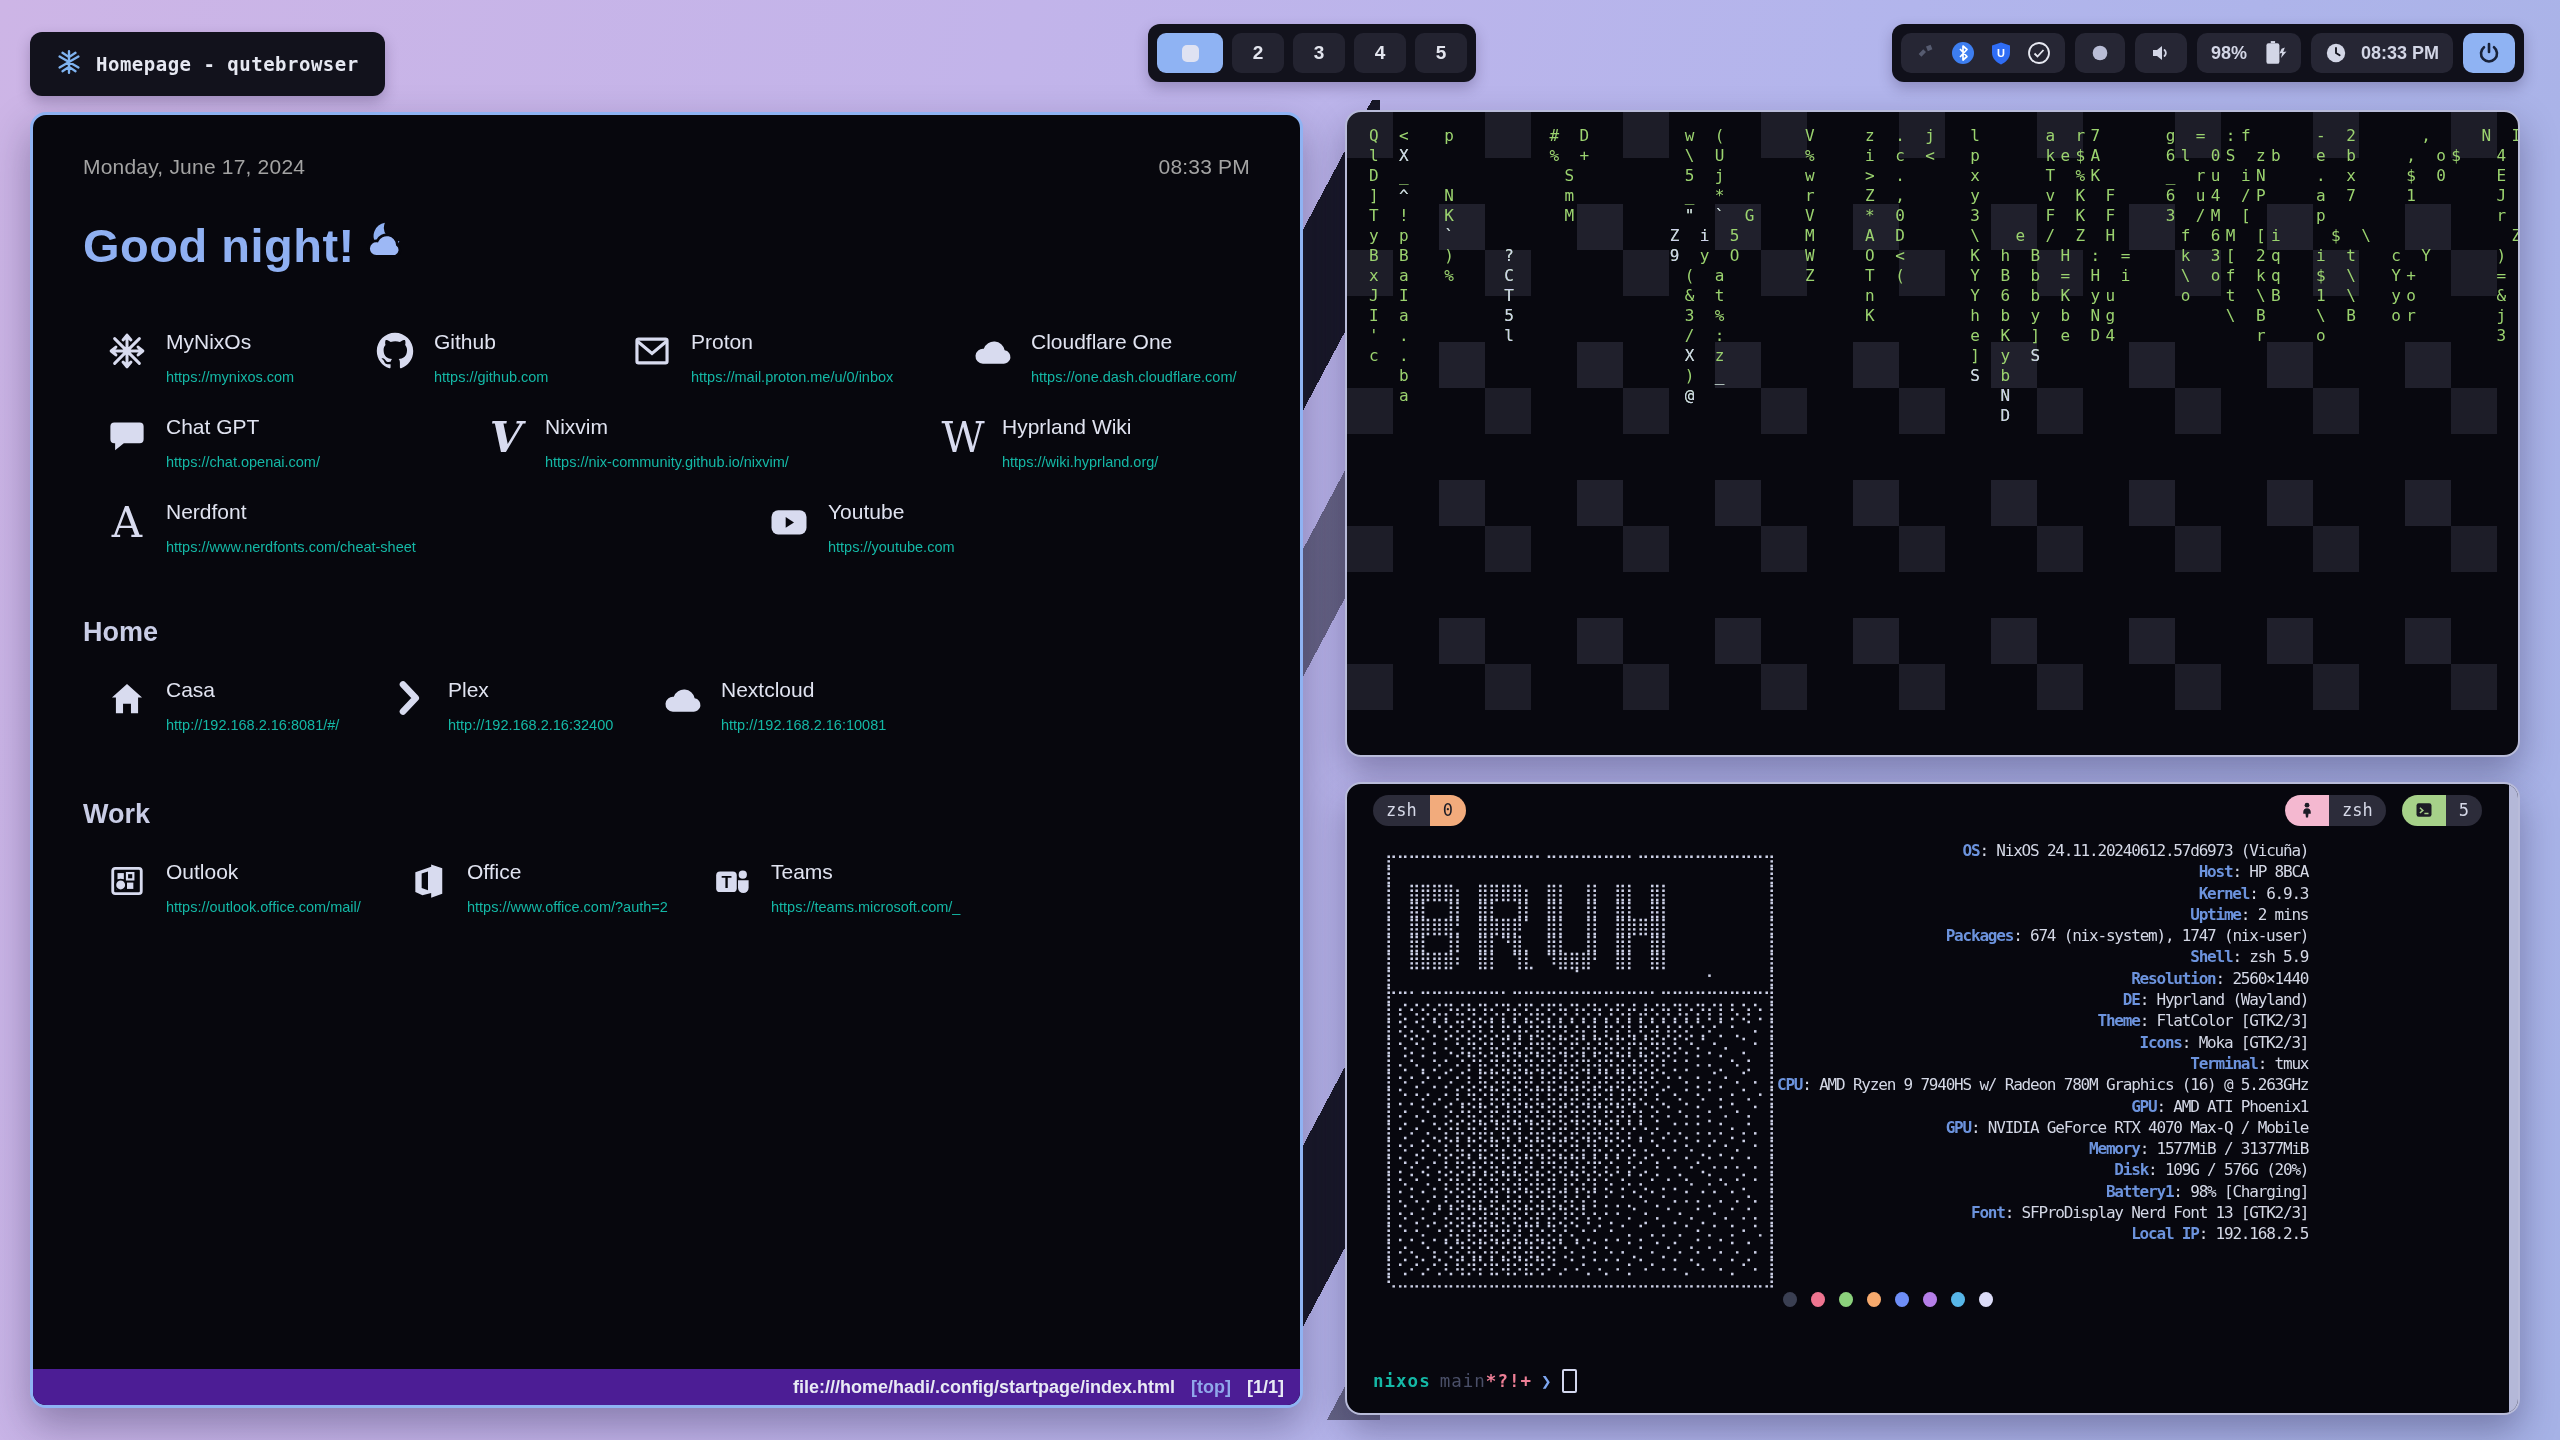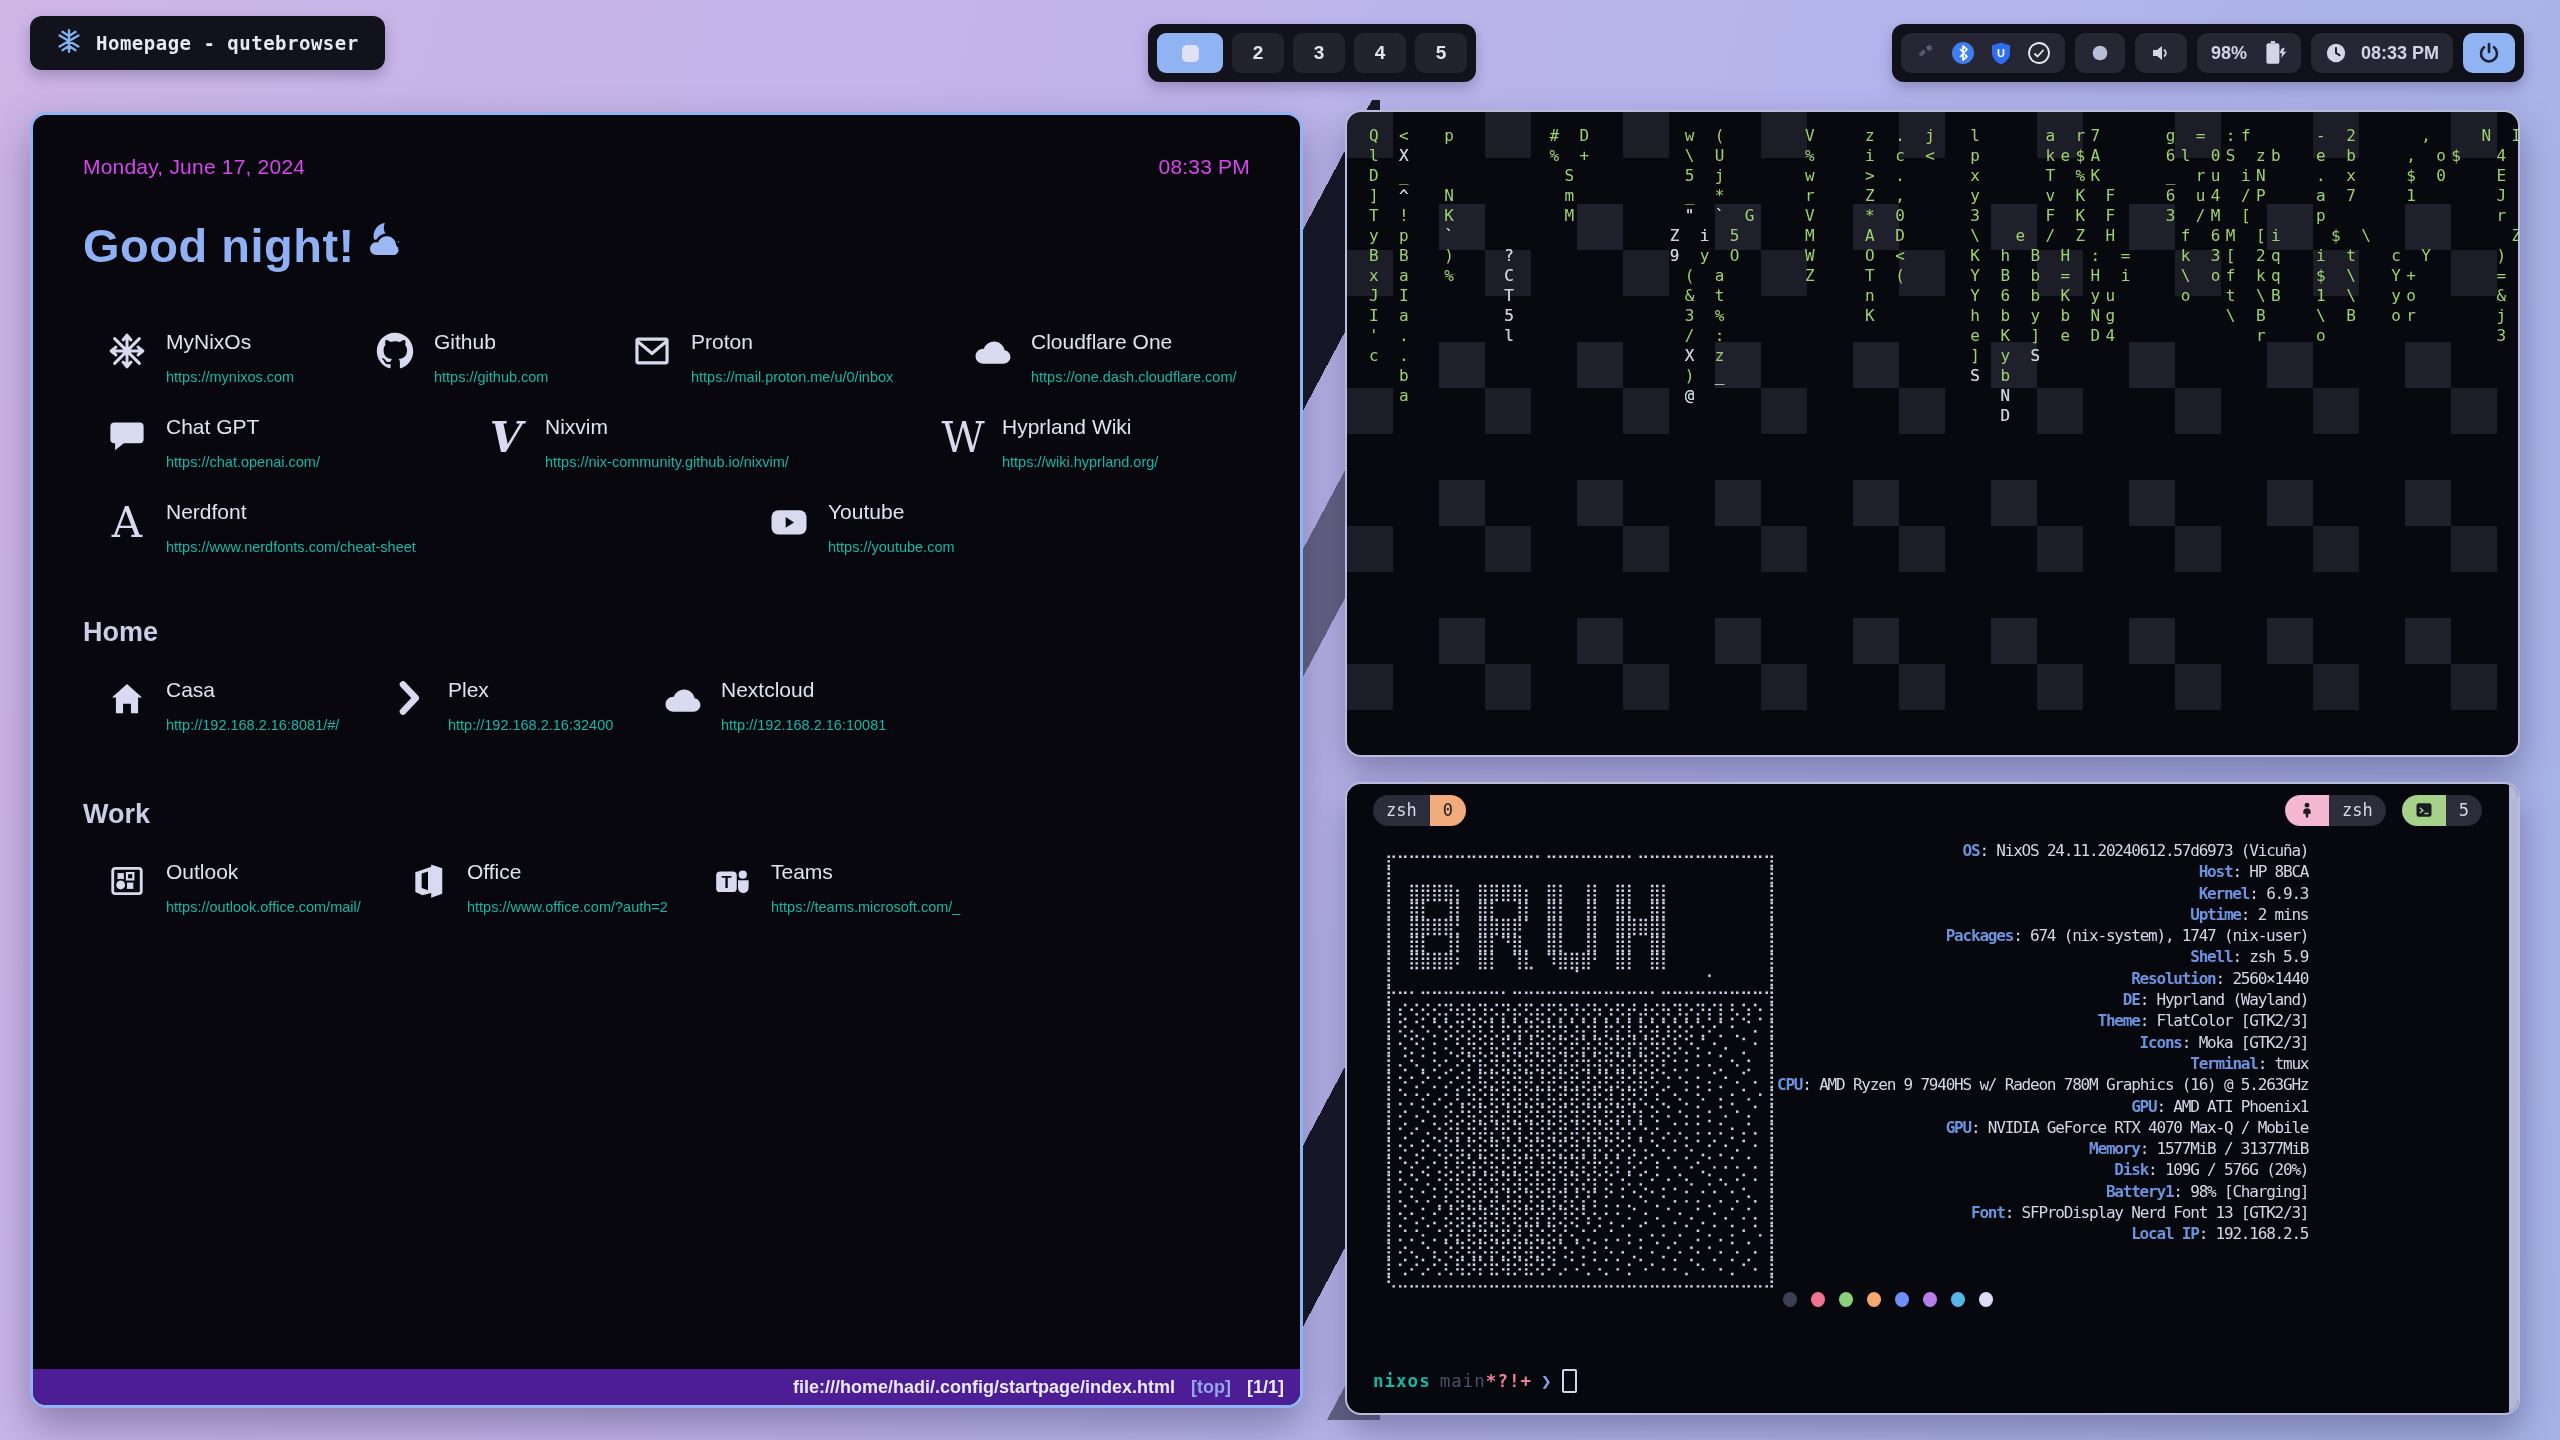--- a/index.html
+++ b/index.html
@@ -11,39 +11,39 @@
   
   .wall-gap { position:absolute; left:1270px; top:100px; width:110px; height:1320px;
     background:repeating-linear-gradient(118deg,
       transparent 0 90px, #181826 90px 175px, transparent 175px 240px,
       #14142080 240px 300px, transparent 300px 430px); }
 
   
   .topbar { position:absolute; left:0; top:0; width:100%; height:100px; z-index:5; }
   .pill { position:absolute; background:#12121c; border-radius:12px; display:flex;
     align-items:center; box-shadow:0 6px 14px rgba(30,20,60,.25); }
-  .title-pill { left:30px; top:16px; height:54px; padding:0 26px; gap:14px; }
+  .title-pill { left:30px; top:32px; height:64px; padding:0 26px; gap:14px; }
   .title-pill .txt { color:#e6e8f2; font:700 19px "DejaVu Sans Mono", monospace; letter-spacing:.5px; }
   .ws-pill { left:1148px; top:24px; height:58px; padding:0 9px; gap:9px; }
   .ws-btn { width:52px; height:40px; border-radius:9px; background:#232330; color:#e3e5ee;
     font:700 19px "Liberation Sans", sans-serif; display:flex; align-items:center; justify-content:center; }
   .ws-btn.active { width:66px; background:var(--accent); }
   .ws-dot { width:17px; height:17px; border-radius:5px; background:#dfe2f2; }
   .tray-pill { right:36px; top:24px; height:58px; padding:0 9px; gap:10px; background:#10101a; }
   .tray-box { background:#262634; border-radius:10px; height:40px; display:flex; align-items:center;
     padding:0 14px; gap:14px; color:#d3d6e6; font:700 18px "Liberation Sans", sans-serif; }
   .tray-box svg { display:block; }
   .power-box { background:var(--accent); }
 
   
   .qb-win { position:absolute; left:30px; top:112px; width:1273px; height:1296px; z-index:2;
     background:#07070d; border:3px solid var(--accent); border-radius:16px;
     box-shadow:0 18px 40px rgba(25,20,60,.35); overflow:hidden; }
   .sp { padding:40px 50px 0 50px; }
-  .sp-head { display:flex; justify-content:space-between; color:#d946ef;
+  .sp-head { display:flex; justify-content:space-between; color:#a3a3a3;
     font:500 21px "Liberation Sans", sans-serif; letter-spacing:.2px; }
   .greeting { margin-top:38px; display:flex; align-items:center; gap:4px;
     color:#8fb0f2; font:700 47px "Liberation Sans", sans-serif; letter-spacing:.5px; }
   .sec-title { color:#c9cde6; font:700 27px "Liberation Sans", sans-serif; }
   .sec-bookmarks { margin-top:56px; } .sec-home { margin-top:62px; } .sec-work { margin-top:66px; }
   .bm-row { display:flex; margin:30px 0 26px 0; padding-left:22px; }
   .bm-item { display:flex; gap:17px; text-decoration:none; align-items:flex-start; }
   .bm-ic { width:44px; flex:0 0 44px; display:flex; justify-content:center; color:#d8dbef;
     padding-top:2px; }
   .bm-ic .ltr { font:700 42px "DejaVu Serif", serif; line-height:1; color:#d8dbef; }

